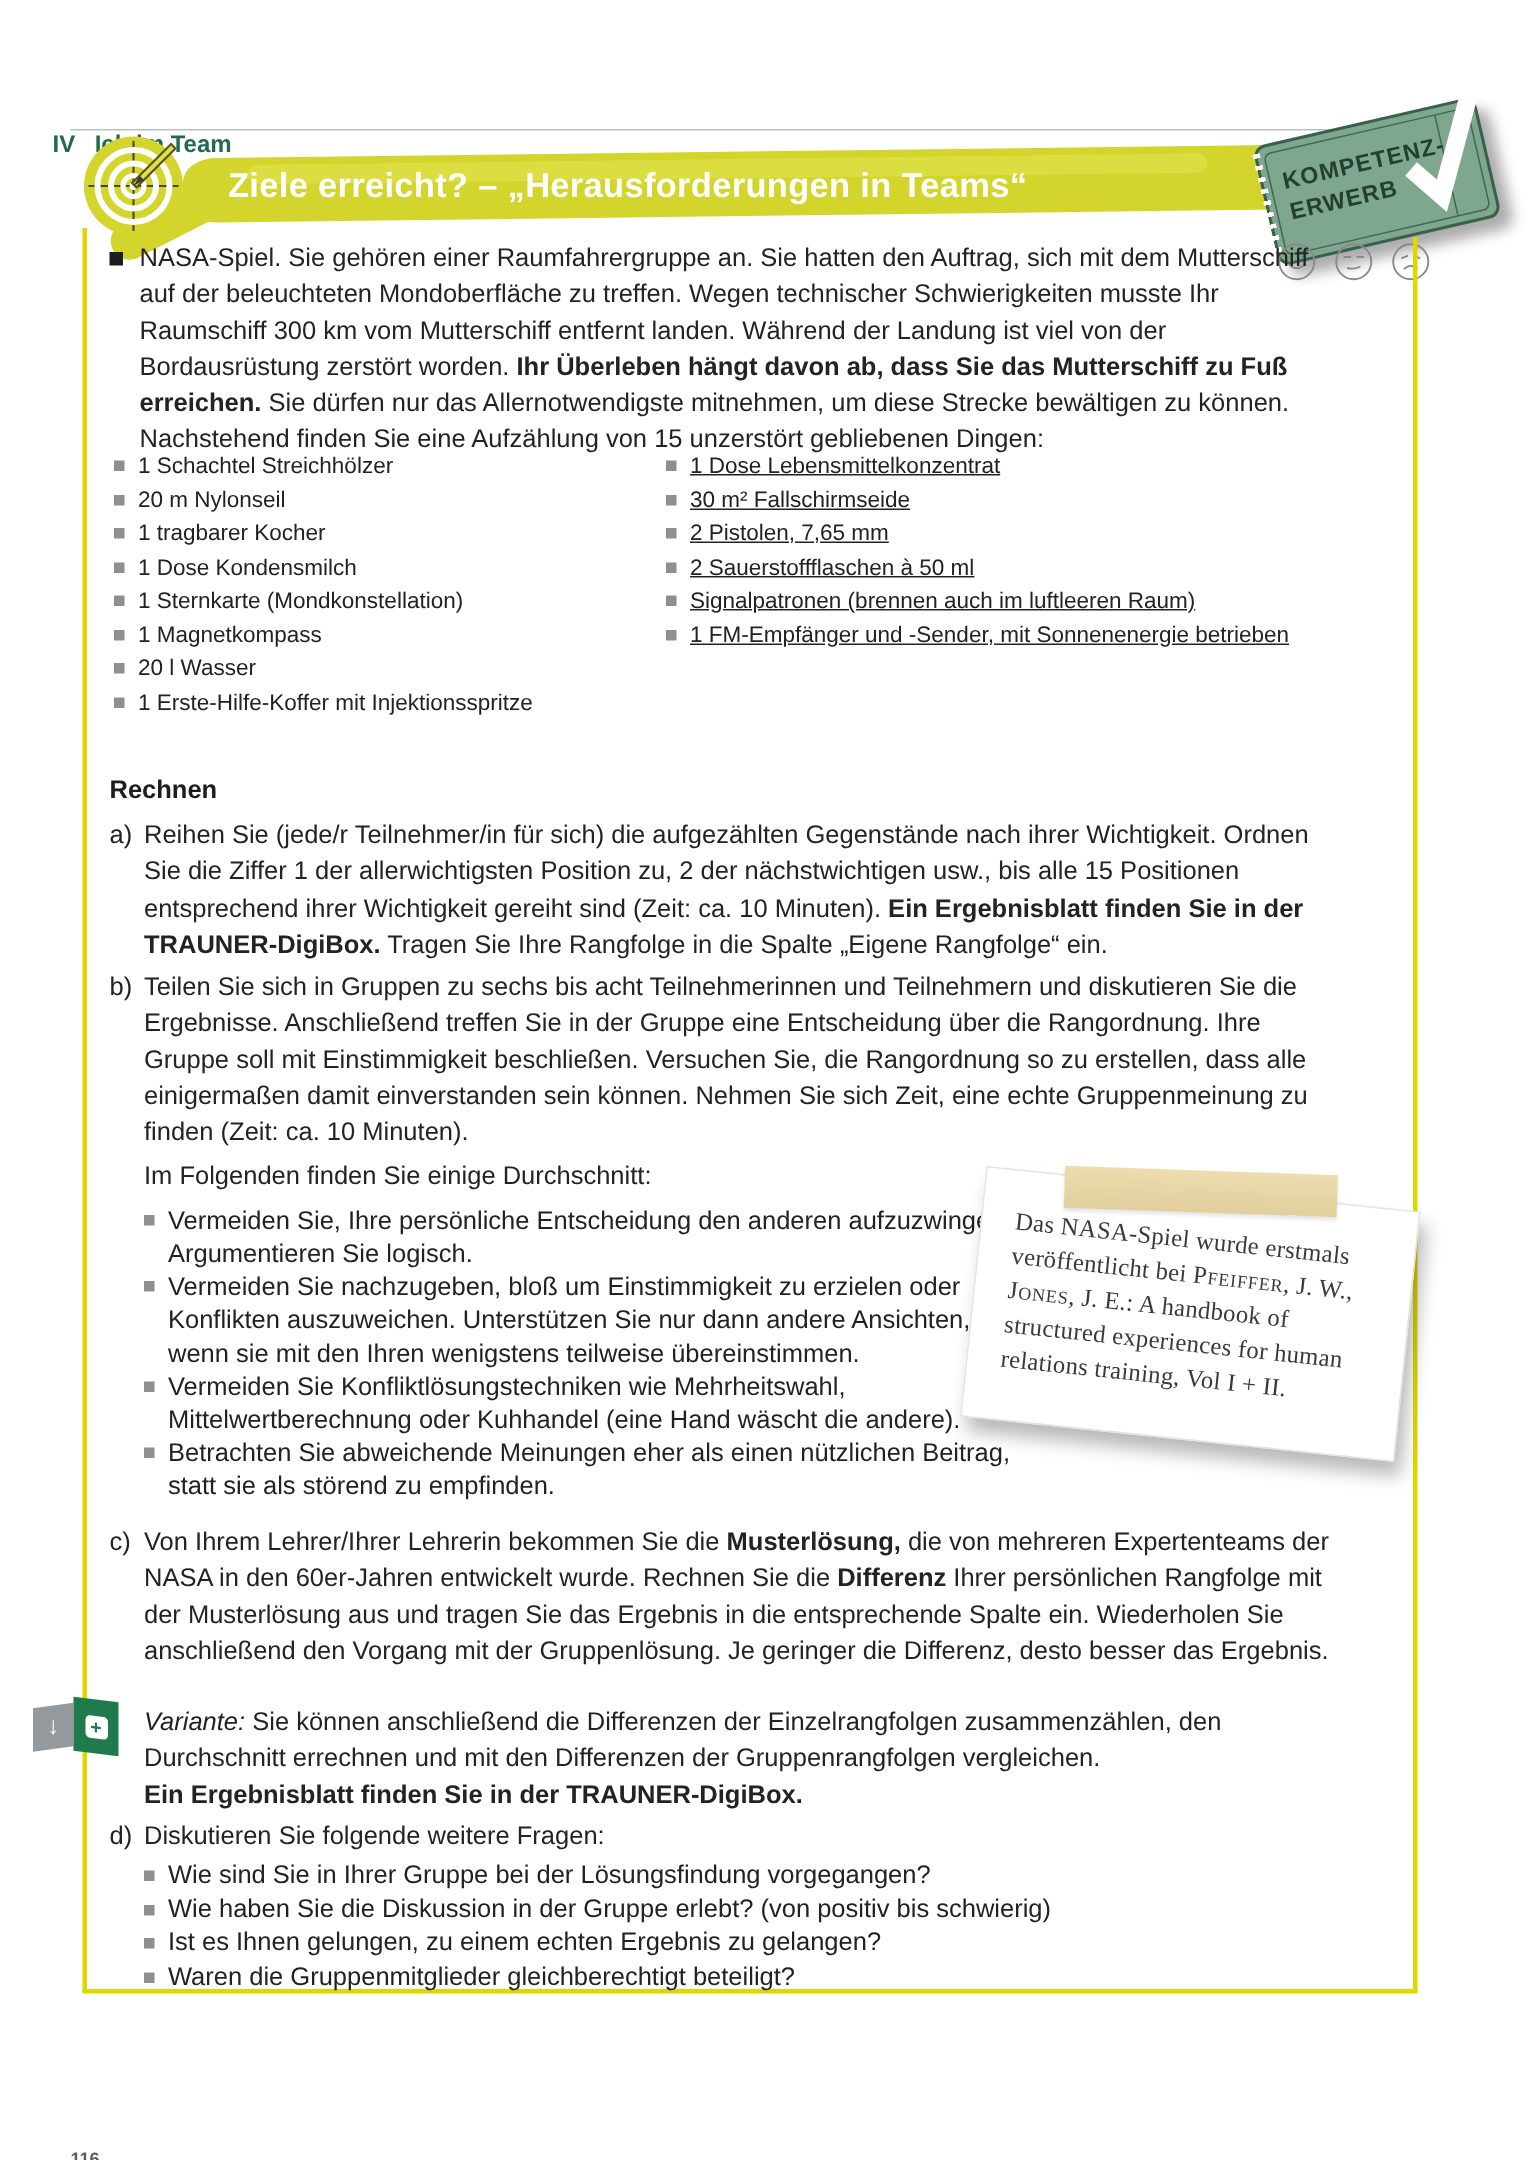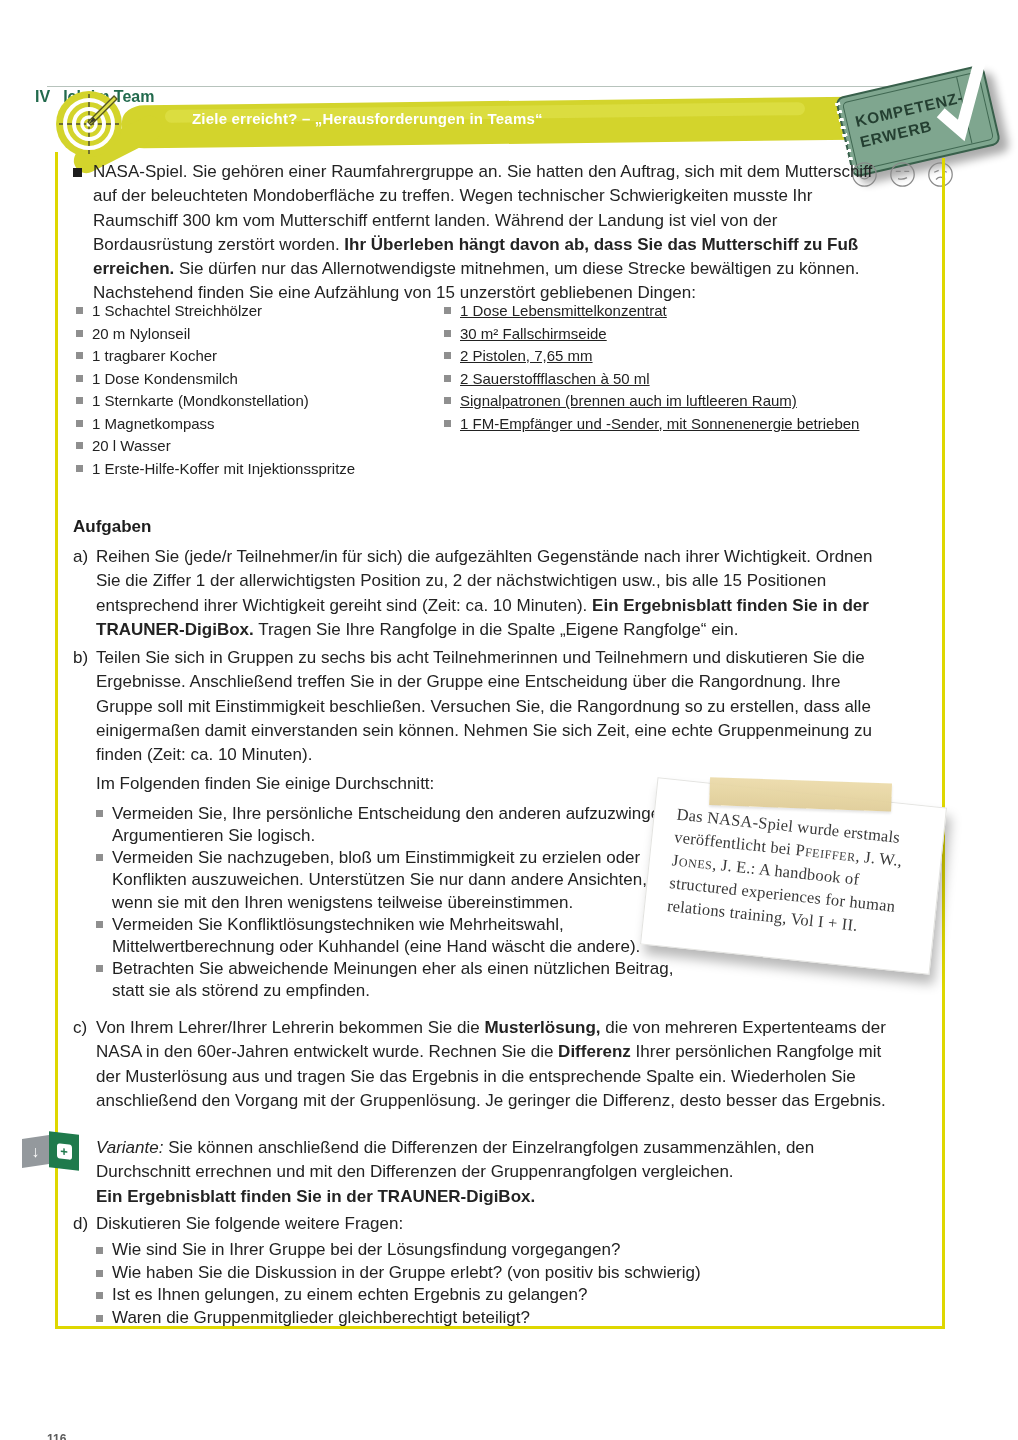--- a/index.html
+++ b/index.html
@@ -11,22 +11,22 @@
   .crumb .sec{margin-right:13px;}
   .crumb-rule{position:absolute;left:47px;top:86px;width:923px;height:1px;background:#b7c3bc;}
 
   
   .swoosh-main{position:absolute;left:122px;top:101px;width:752px;height:43px;background:#d3d42c;
                border-radius:22px/16px;transform:rotate(-0.7deg);}
   .swoosh-hi{position:absolute;left:165px;top:106px;width:640px;height:13px;background:#e2e352;
              opacity:.55;border-radius:7px;transform:rotate(-0.7deg);}
   .swoosh-tail{position:absolute;left:70px;top:132px;width:96px;height:25px;background:#d3d42c;
                border-radius:13px;transform:rotate(-27deg);}
-  .banner-title{position:absolute;left:152px;top:110px;width:640px;font-size:15px;font-weight:bold;
-                color:#ffffff;letter-spacing:.2px;margin-left:40px;}
+  .banner-title{position:absolute;left:152px;top:110px;width:640px;font-size:23px;font-weight:bold;
+                color:#ffffff;letter-spacing:.2px;}
   .target{position:absolute;left:54px;top:89px;}
 
   
   .badge{position:absolute;left:842px;top:80px;width:148px;height:78px;background:#7fa68f;
          border:2px solid #38604b;border-radius:8px;transform:rotate(-13deg);
          box-shadow:7px 9px 9px rgba(0,0,0,.33);}
   .badge::before{content:"";position:absolute;inset:4px;border:1.5px solid #406852;border-radius:5px;}
   .badge .stub{position:absolute;right:26px;top:5px;bottom:5px;border-right:1.5px solid #406852;}
   .badge .perf{position:absolute;left:-3px;top:3px;bottom:3px;width:5px;
                background:repeating-linear-gradient(to bottom,#fff 0 3px,transparent 3px 8px);}
@@ -220,21 +220,21 @@
           <span class="sq"></span>
           <span>Signalpatronen (brennen auch im luftleeren Raum)</span>
         </div>
       <div class="item">
           <span class="sq"></span>
           <span>1 FM-Empfänger und -Sender, mit Sonnenenergie betrieben</span>
         </div>
     </div>
   </div>
 
-  <div class="tasks-heading">Aufgaben</div>
+  <div class="tasks-heading">Rechnen</div>
 
   <div class="task" style="top:545px;">
     <span class="tlabel">a)</span>
     <div class="tbody">
       <p class="body-text"><span>Reihen Sie (jede/r Teilnehmer/in für sich) die aufgezählten Gegenstände nach ihrer Wichtigkeit. Ordnen Sie die Ziffer 1 der allerwichtigsten Position zu, 2 der nächstwichtigen usw., bis alle 15 Positionen entsprechend ihrer Wichtigkeit gereiht sind (Zeit: ca. 10 Minuten). </span><b class="bd">Ein Ergebnisblatt finden Sie in der TRAUNER-DigiBox.</b><span> Tragen Sie Ihre Rangfolge in die Spalte „Eigene Rangfolge“ ein.</span></p>
     </div>
   </div>
 
   <div class="task" style="top:646px;">
     <span class="tlabel">b)</span>

